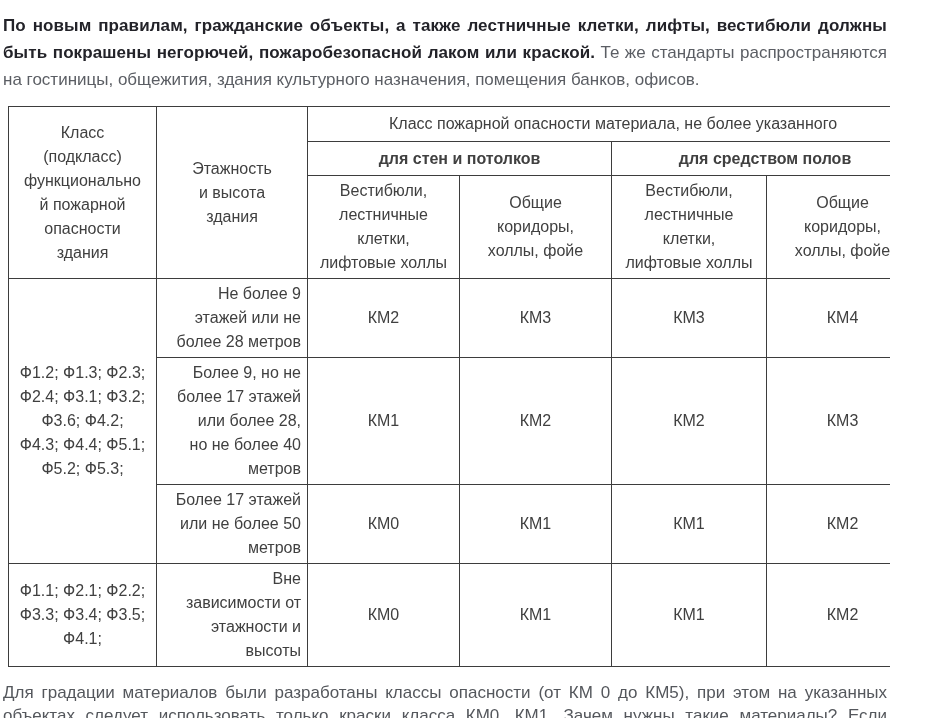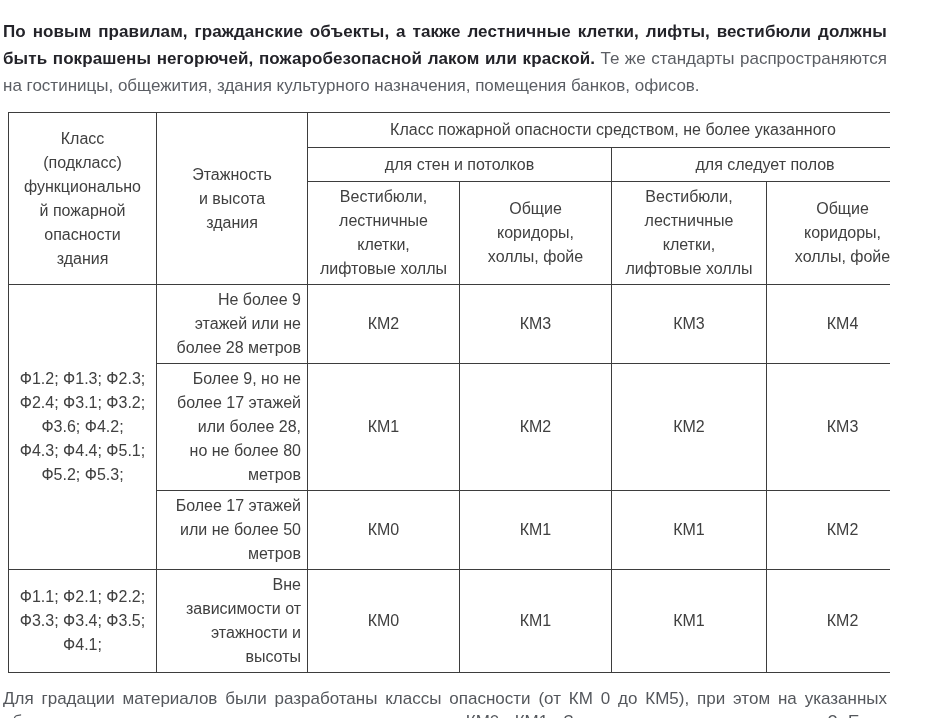--- a/index.html
+++ b/index.html
@@ -4,21 +4,21 @@
 <style>
   html, body {
     margin: 0;
     padding: 0;
     background: #ffffff;
   }
   .page {
     width: 890px;
     height: 718px;
     box-sizing: border-box;
-    padding: 18px 3px 0 3px;
+    padding: 12px 3px 0 3px;
     font-family: "Liberation Sans", "DejaVu Sans", sans-serif;
     overflow: hidden;
   }
   
   .intro {
     margin: 0 0 13px 0;
     font-size: 17px;
     line-height: 27px;
     text-align: justify;
     color: #232329;
@@ -38,21 +38,21 @@
     border: 1.5px solid #3d3d3d;
     vertical-align: middle;
     padding: 3px 6px;
     white-space: pre-line;
     line-height: 1.5;
     box-sizing: border-box;
   }
   td.center { text-align: center; }
   td.left   { text-align: right; padding-left: 9px; }
   tr.h1 { height: 35px; }
-  tr.h2 { height: 34px; }
+  tr.h2 { height: 34px; font-weight: bold; }
   tr.h3 { height: 100px; }
   tr.br1 { height: 78px; }
   tr.br2 { height: 121px; }
   tr.br3 { height: 79px; }
   tr.br4 { height: 99px; }
   td.classcell b { font-weight: 400; }
   
   .outro {
     margin: 14px 0 0 0;
     font-size: 17px;
@@ -81,25 +81,25 @@
       <tr class="h1">
         <td rowspan="3" class="center">Класс
 (подкласс)
 функционально
 й пожарной
 опасности
 здания</td>
         <td rowspan="3" class="center">Этажность
 и высота
 здания</td>
-        <td colspan="4" class="center">Класс пожарной опасности средством, не более указанного</td>
+        <td colspan="4" class="center">Класс пожарной опасности материала, не более указанного</td>
       </tr>
       <tr class="h2">
         <td colspan="2" class="center">для стен и потолков</td>
-        <td colspan="2" class="center">для следует полов</td>
+        <td colspan="2" class="center">для средством полов</td>
       </tr>
       <tr class="h3">
         <td class="center">Вестибюли,
 лестничные
 клетки,
 лифтовые холлы</td>
         <td class="center">Общие
 коридоры,
 холлы, фойе</td>
         <td class="center">Вестибюли,
@@ -122,21 +122,21 @@
 более 28 метров</td>
         <td class="center">КМ2</td>
         <td class="center">КМ3</td>
         <td class="center">КМ3</td>
         <td class="center">КМ4</td>
       </tr>
       <tr class="br2">
         <td class="left">Более 9, но не
 более 17 этажей
 или более 28,
-но не более 80
+но не более 40
 метров</td>
         <td class="center">КМ1</td>
         <td class="center">КМ2</td>
         <td class="center">КМ2</td>
         <td class="center">КМ3</td>
       </tr>
       <tr class="br3">
         <td class="left">Более 17 этажей
 или не более 50
 метров</td>

